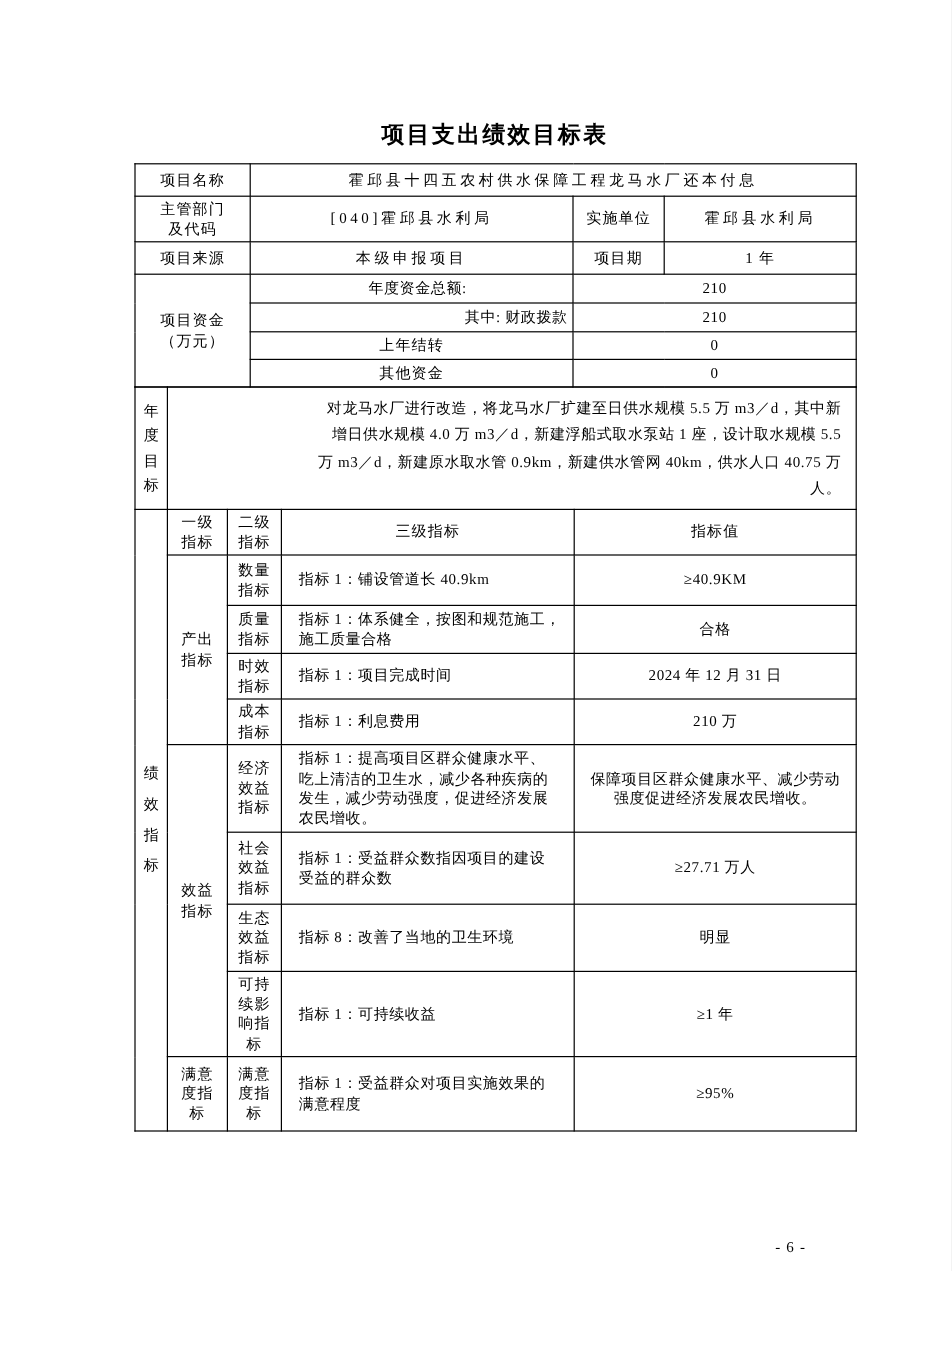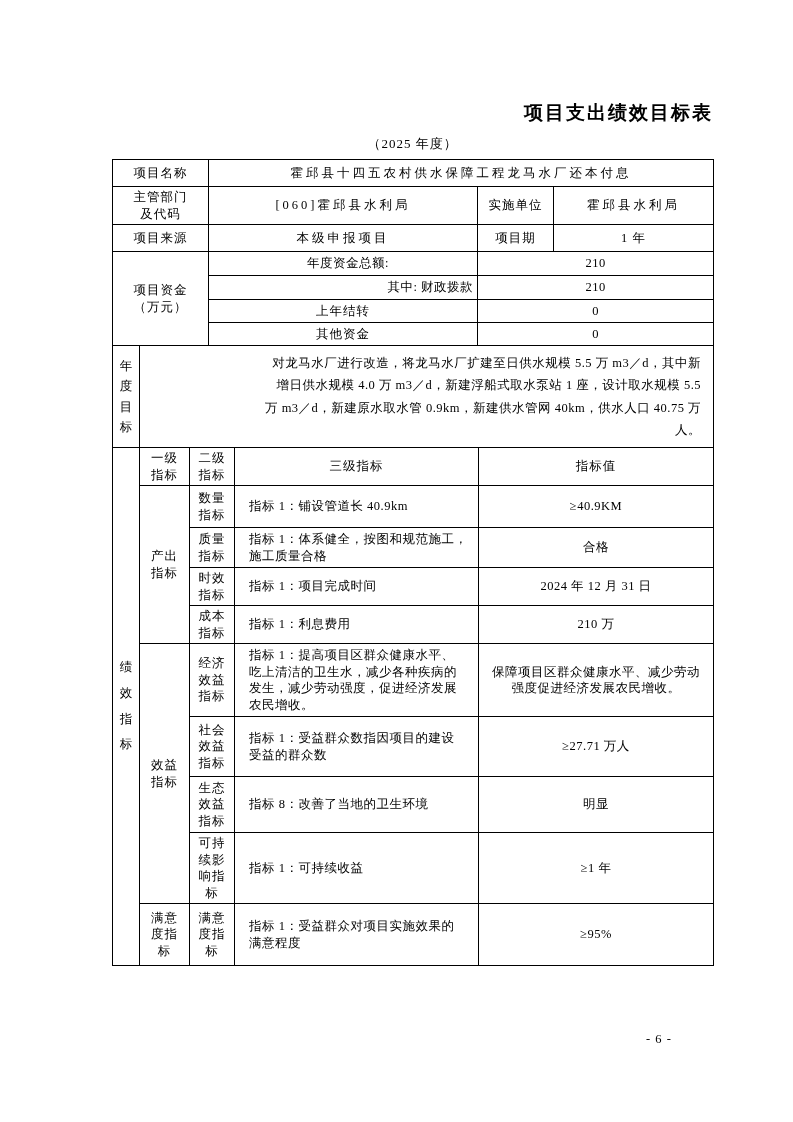--- a/index.html
+++ b/index.html
@@ -7,21 +7,21 @@
     position:relative;
     width:793px; height:1122px;
     background:#ffffff;
     font-family:"Liberation Serif","DejaVu Serif",serif;
     color:#000;
     overflow:hidden;
     margin:0 auto;
   }
   .content { position:absolute; left:112px; top:100px; width:601px; }
   .doc-title {
-    text-align:right;
+    text-align:center;
     font-size:19px; font-weight:bold;
     letter-spacing:2px;
     height:26px; line-height:26px;
     margin-bottom:10px;
   }
   .doc-subtitle {
     text-align:center;
     font-size:13px;
     letter-spacing:1px;
     height:16px; line-height:16px;
@@ -50,38 +50,37 @@
   .val { letter-spacing:0.5px; }
   .page-number { position:absolute; left:646px; top:1032px; font-size:12.5px; letter-spacing:1px; }
 </style>
 </head>
 <body>
 
 <div class="page">
   <div class="content">
 
     <div class="doc-title">项目支出绩效目标表</div>
-    <div class="doc-subtitle">（2025 年度）</div>
 
     <table class="t1">
       <colgroup>
           <col style="width:96px">
           <col style="width:269px">
           <col style="width:76px">
           <col style="width:160px">
         </colgroup>
       <tbody>
           <tr style="height:27px">
         <td>项目名称</td>
         <td colspan="3" class="spaced">霍邱县十四五农村供水保障工程龙马水厂还本付息</td>
       </tr>
       <tr style="height:36px">
         <td>主管部门
 及代码</td>
-        <td class="spaced">[060]霍邱县水利局</td>
+        <td class="spaced">[040]霍邱县水利局</td>
         <td>实施单位</td>
         <td class="spaced">霍邱县水利局</td>
       </tr>
       <tr style="height:27px">
         <td>项目来源</td>
         <td class="spaced">本级申报项目</td>
         <td>项目期</td>
         <td>1 年</td>
       </tr>
       <tr style="height:24px">

